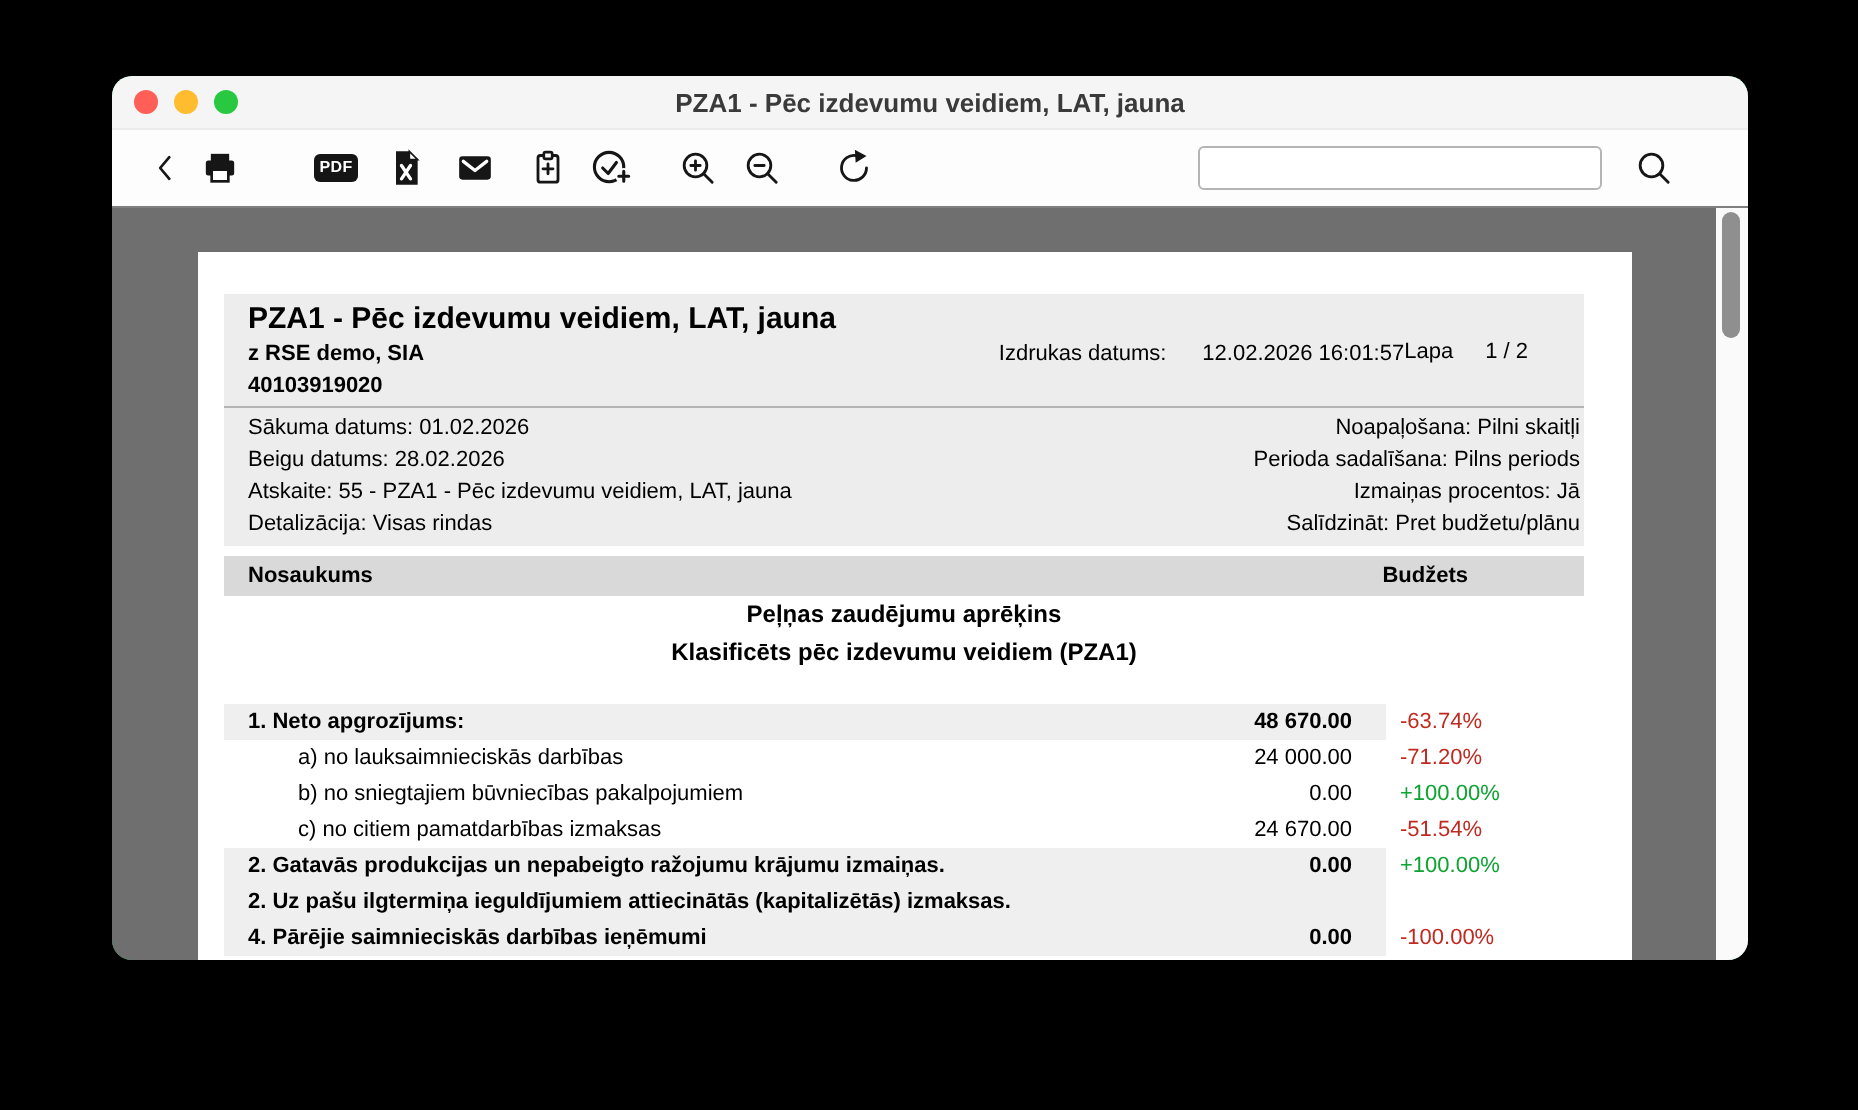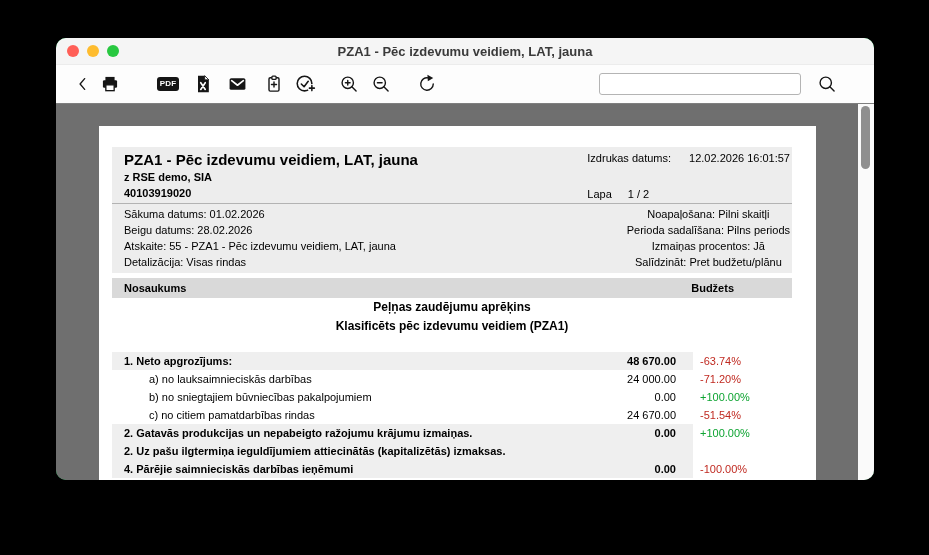--- a/index.html
+++ b/index.html
@@ -35,27 +35,27 @@
   .m-search{margin-left:14px;}
   
   .content{position:relative;height:377px;background:#6f6f6f;overflow:hidden;}
   .page{position:absolute;left:43px;top:22px;width:717px;height:430px;background:#fff;
         color:#000;font-size:11px;}
   .pagepad{padding:21px 24px 0 13px;}
   .block-title{background:#ededed;display:flex;justify-content:space-between;
                padding:3px 2px 2px 12px;}
   .rep-title{font-size:15px;font-weight:bold;line-height:19px;}
   .rep-sub{font-size:11px;font-weight:bold;line-height:16px;}
-  .tright{display:flex;flex-direction:column;justify-content:space-between;align-items:flex-start;
+  .tright{display:flex;flex-direction:row;justify-content:space-between;align-items:center;
           padding-top:2px;}
   .printdate{display:flex;gap:18px;}
   .lapa{display:flex;gap:16px;margin-right:26px;margin-bottom:1px;}
   .block-meta{background:#ededed;border-top:1px solid #b3b3b3;display:flex;
               justify-content:space-between;padding:2px 2px 3px 12px;line-height:16px;}
-  .meta-right{text-align:center;margin-left:12px;}
+  .meta-right{text-align:right;margin-left:12px;}
   .thead{background:#d9d9d9;height:20px;margin-top:5px;display:flex;align-items:center;
          justify-content:space-between;font-weight:bold;}
   .thead .cname{padding-left:12px;}
   .thead .cbud{margin-right:58px;}
   .sectitles{text-align:center;font-weight:bold;font-size:12px;line-height:19px;margin-bottom:16px;}
   .trow{display:flex;height:18px;align-items:center;}
   .trow .band{width:581px;display:flex;justify-content:space-between;align-items:center;
               height:100%;}
   .trow.shaded .band{background:#efefef;}
   .trow .lbl{padding-left:12px;white-space:nowrap;}
@@ -240,21 +240,21 @@
               </div>
               <div class="trow">
                 <div class="band">
                   <span class="lbl ind">b) no sniegtajiem būvniecības pakalpojumiem</span>
                   <span class="val">0.00</span>
                 </div>
                 <span class="pct up">+100.00%</span>
               </div>
               <div class="trow">
                 <div class="band">
-                  <span class="lbl ind">c) no citiem pamatdarbības rindas</span>
+                  <span class="lbl ind">c) no citiem pamatdarbības izmaksas</span>
                   <span class="val">24 670.00</span>
                 </div>
                 <span class="pct down">-51.54%</span>
               </div>
               <div class="trow shaded bold">
                 <div class="band">
                   <span class="lbl">2. Gatavās produkcijas un nepabeigto ražojumu krājumu izmaiņas.</span>
                   <span class="val">0.00</span>
                 </div>
                 <span class="pct up">+100.00%</span>

